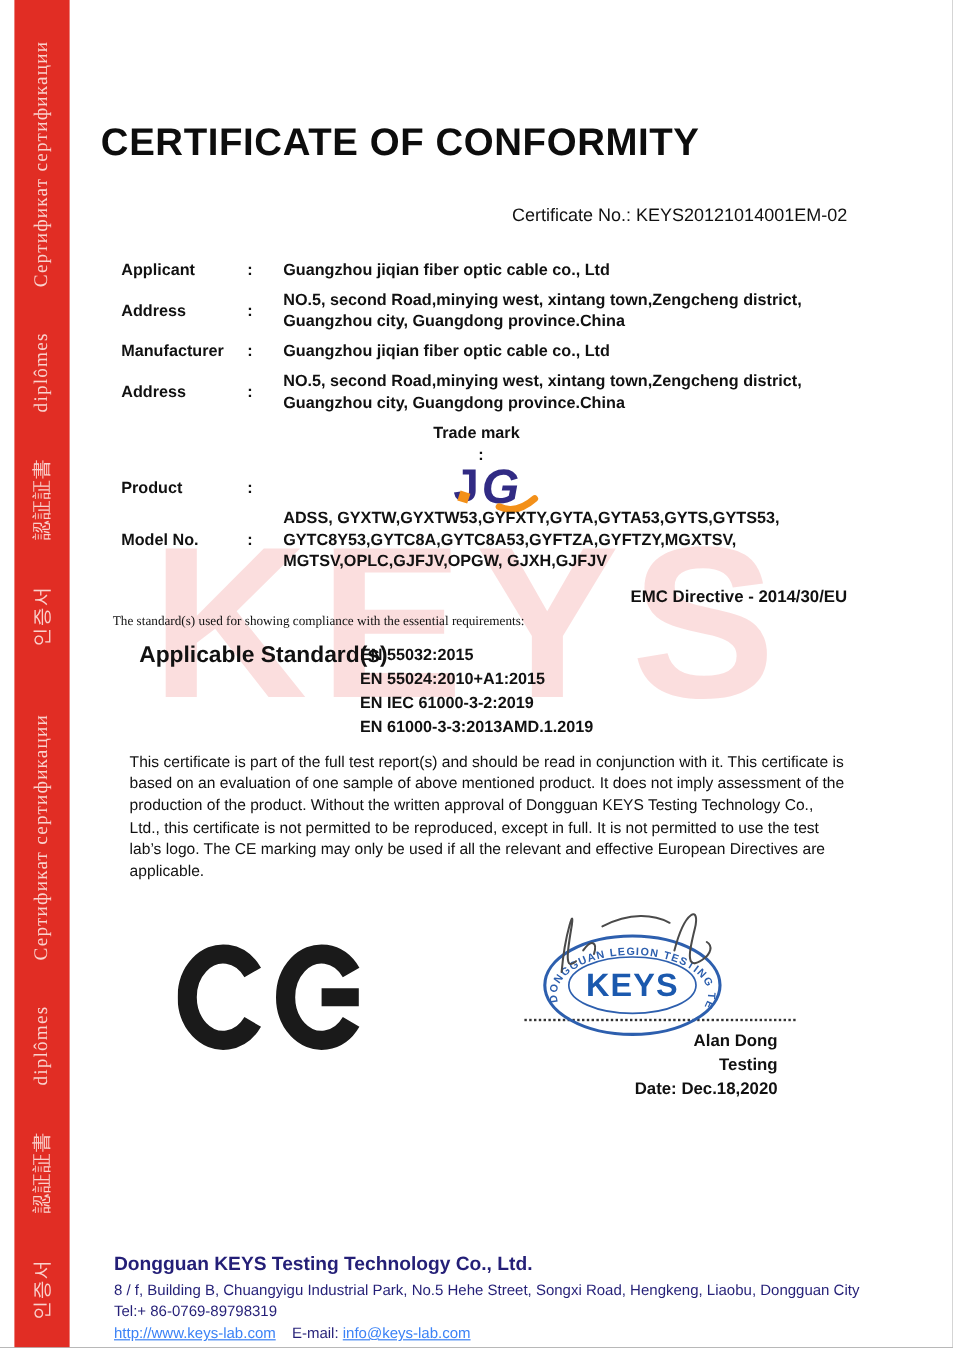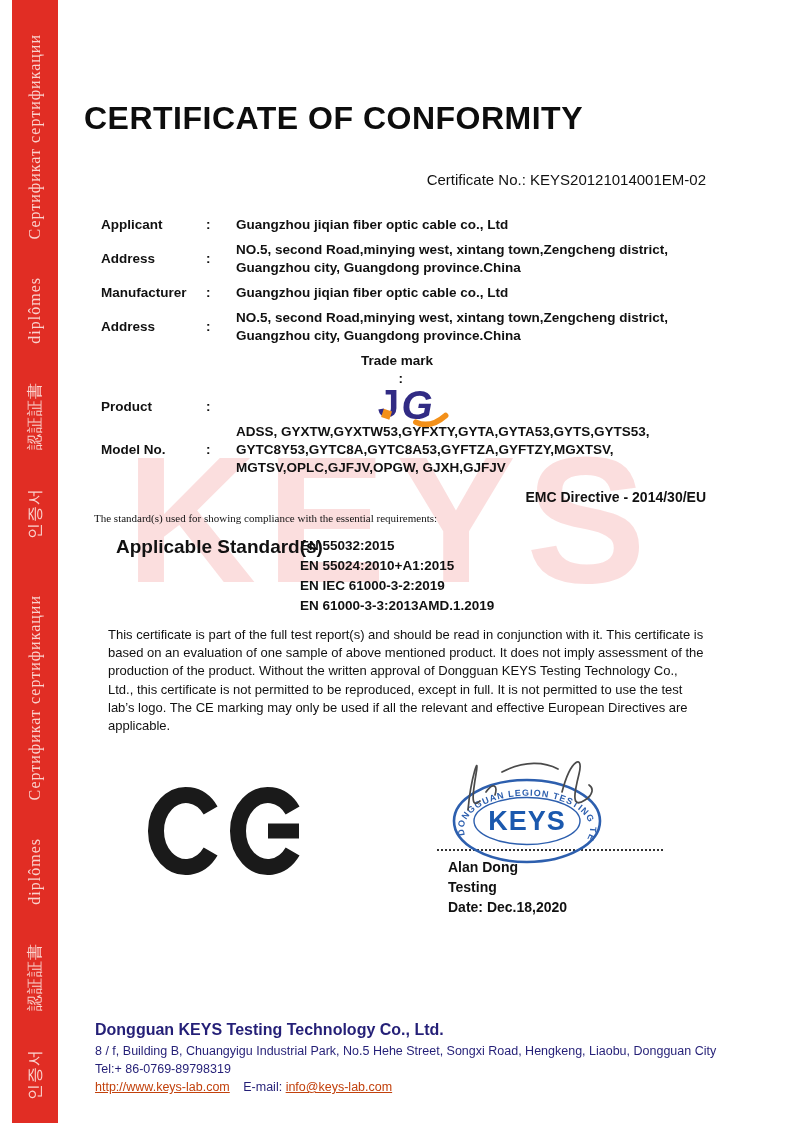--- a/index.html
+++ b/index.html
@@ -41,27 +41,27 @@
   .std-intro { position:absolute; top:512px; left:94px; font-size:11px;font-family:Liberation Serif, serif; }
   .std-label { position:absolute; top:536px; left:116px; font-size:19px; font-weight:bold; }
   .std-list  { position:absolute; top:536px; left:300px; font-size:13.5px; font-weight:bold; line-height:20px; }
   
   .disclaimer { position:absolute; top:626px; left:108px; width:598px; font-size:13px; line-height:18.2px; }
   
   .ce-mark { position:absolute; left:148px; top:781px; }
   
   .sig-line { position:absolute; left:437px; top:849px; width:226px; border-bottom:2px dotted #333; }
   .stamp { position:absolute; left:440px; top:748px; }
-  .sign-block { position:absolute; left:448px; top:857px; width:200px; text-align:left;
+  .sign-block { position:absolute; left:448px; top:857px; width:200px; text-align:right;
                 font-size:14px; font-weight:bold; line-height:20px; }
   
-  .footer { position:absolute; left:95px; top:1020px; color:#241f77; }
+  .footer { position:absolute; left:95px; top:1044px; color:#241f77; }
   .footer-company { font-size:16px; font-weight:bold; line-height:20px; margin-bottom:2px; }
   .footer-line { font-size:12.5px; line-height:18px; }
-  .footer-link { text-decoration:underline; color:#c2410c; cursor:pointer; }
+  .footer-link { text-decoration:underline; color:#3b82f6; cursor:pointer; }
   .email-label { margin-left:10px; }
 </style>
 </head>
 <body>
 
 <div class="page">
 
   <div class="sidebar">
     <div class="lang-group">
       <span class="lang">Сертификат сертификации</span>

